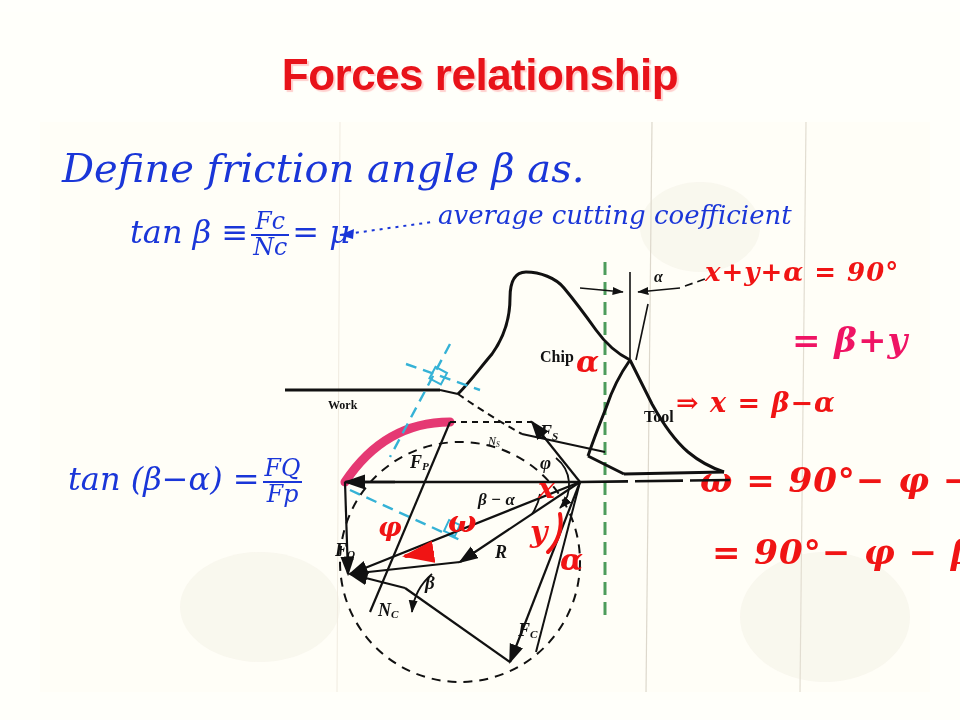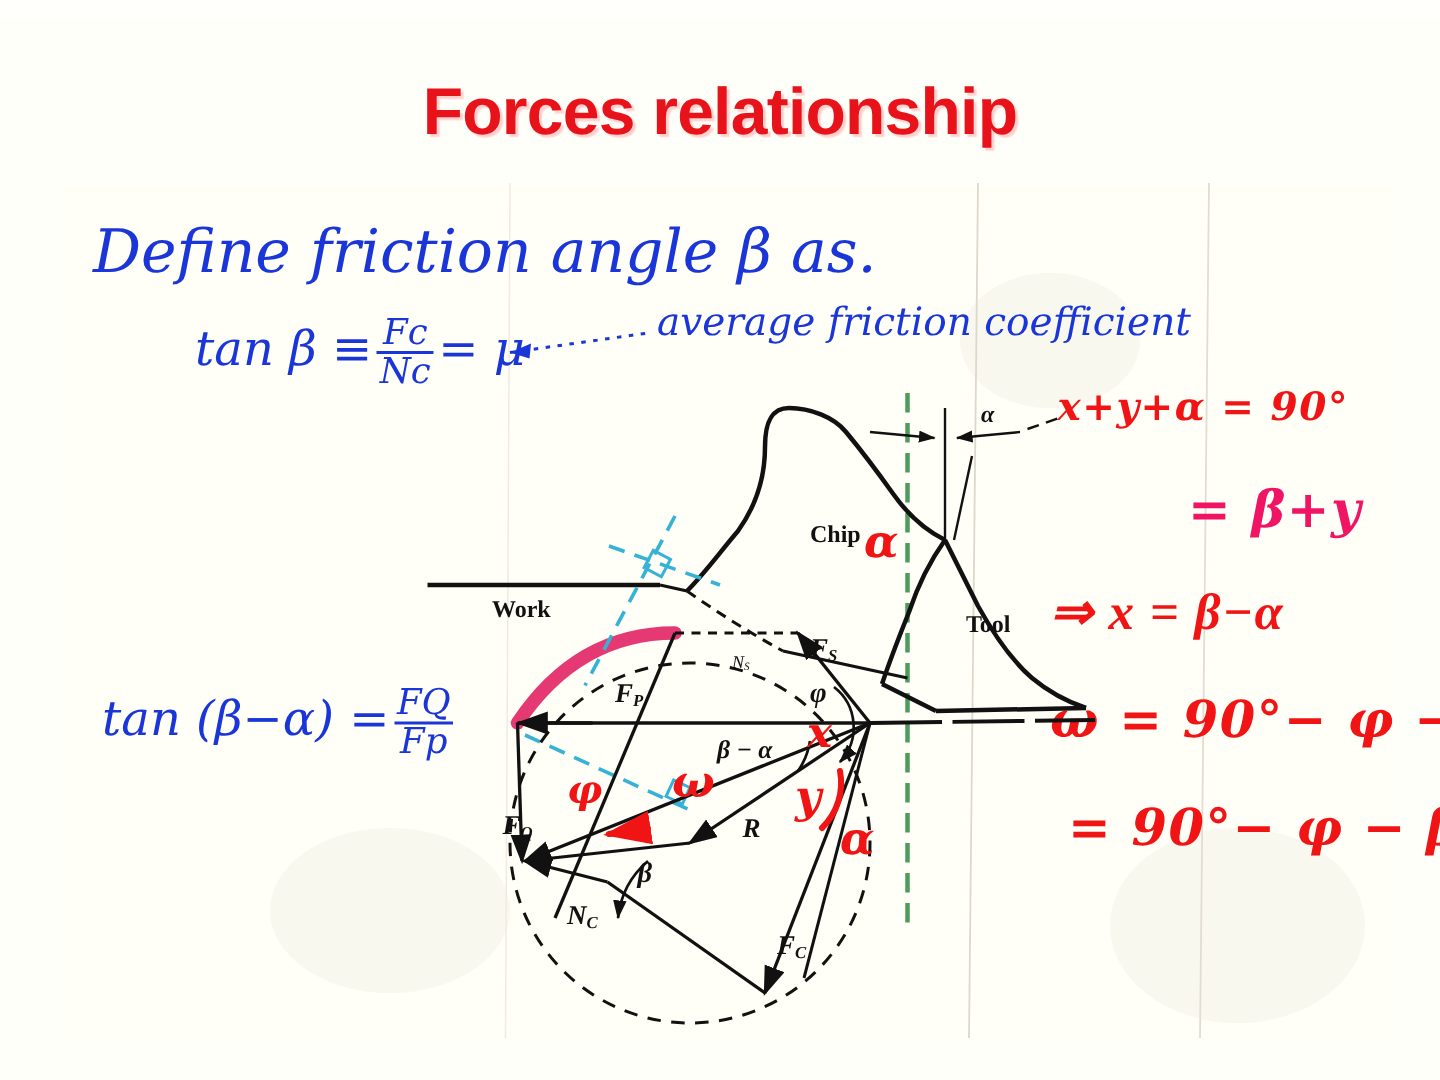--- a/index.html
+++ b/index.html
@@ -124,29 +124,29 @@
     <div class="hand-blue" style="left:22px; top:25px; font-size:40px;">Define friction angle β as.</div>
 
     <div class="hand-blue" style="left:90px; top:88px; font-size:32px;">
       <span>tan β ≡</span><span class="frac"><span class="num">Fc</span><span class="den">Nc</span></span><span>= μ</span>
     </div>
 
     <svg width="890" height="570">
       <line x1="300" y1="113" x2="392" y2="100" stroke="#1a36d8" stroke-width="2" stroke-dasharray="3,5"></line>
       <polygon points="300,113 314,107 313,117" fill="#1a36d8"></polygon>
     </svg>
-    <div class="hand-blue" style="left:398px; top:80px; font-size:26px;">average friction coefficient</div>
+    <div class="hand-blue" style="left:398px; top:80px; font-size:26px;">average cutting coefficient</div>
 
     <div class="hand-blue" style="left:28px; top:335px; font-size:32px;">
       <span>tan (β−α) =</span><span class="frac"><span class="num">FQ</span><span class="den">Fp</span></span>
     </div>
 
     <div class="hand-red" style="left:665px; top:135px; font-size:26px;">x+y+α = 90°</div>
     <div class="hand-red hand-pink" style="left:752px; top:198px; font-size:34px;">= β+y</div>
-    <div class="hand-red" style="left:660px; top:265px; font-size:34px;font-family:Liberation Serif, serif;">⇒ x = β−α</div>
+    <div class="hand-red" style="left:636px; top:265px; font-size:27px;">⇒ x = β−α</div>
     <div class="hand-red" style="left:660px; top:338px; font-size:34px;">ω = 90°− φ − x</div>
     <div class="hand-red" style="left:672px; top:410px; font-size:34px;">= 90°− φ − β +α</div>
 
     <svg width="890" height="570">
       <defs>
         <marker id="ah" markerWidth="9" markerHeight="9" refX="8" refY="3.2" orient="auto">
           <path d="M0,0 L9,3.2 L0,6.4 z" fill="#111"></path>
         </marker>
         <marker id="ahs" markerWidth="7" markerHeight="7" refX="6.5" refY="2.5" orient="auto">
           <path d="M0,0 L7,2.5 L0,5 z" fill="#111"></path>
@@ -209,21 +209,21 @@
       <line x1="310" y1="452" x2="420" y2="440" stroke="#111" stroke-width="2"></line>
 
       <path d="M 516,336 A 34,34 0 0 1 520,386" stroke="#111" stroke-width="1.8" fill="none" marker-end="url(#ahs)"></path>
       <path d="M 500,372 A 48,48 0 0 1 492,392" stroke="#111" stroke-width="1.8" fill="none"></path>
       <path d="M 392,452 A 58,58 0 0 0 372,490" stroke="#111" stroke-width="1.8" fill="none" marker-end="url(#ahs)"></path>
 
       <path d="M 520,392 A 42,42 0 0 1 508,430" stroke="#f01414" stroke-width="4" fill="none" stroke-linecap="round"></path>
       <path d="M 392,430 L 366,434" stroke="#f01414" stroke-width="4" fill="none" marker-end="url(#ahred)" stroke-linecap="round"></path>
     </svg>
 
-    <div class="fig-label bold" style="left:288px; top:276px; font-size:16px;text-align:right;">Work</div>
+    <div class="fig-label bold" style="left:288px; top:276px; font-size:12px;text-align:right;">Work</div>
     <div class="fig-label bold" style="left:500px; top:226px; font-size:16px;">Chip</div>
     <div class="fig-label bold" style="left:604px; top:286px; font-size:16px;">Tool</div>
     <div class="fig-ital" style="left:614px; top:146px; font-size:16px; font-weight:bold;">α</div>
 
     <div class="fig-ital" style="left:370px; top:330px; font-size:18px; font-weight:bold;">
       <span>F</span><span class="sub">P</span>
     </div>
     <div class="fig-ital" style="left:448px; top:312px; font-size:12px; font-weight:normal;">
       <span>N</span><span class="sub">S</span>
     </div>

